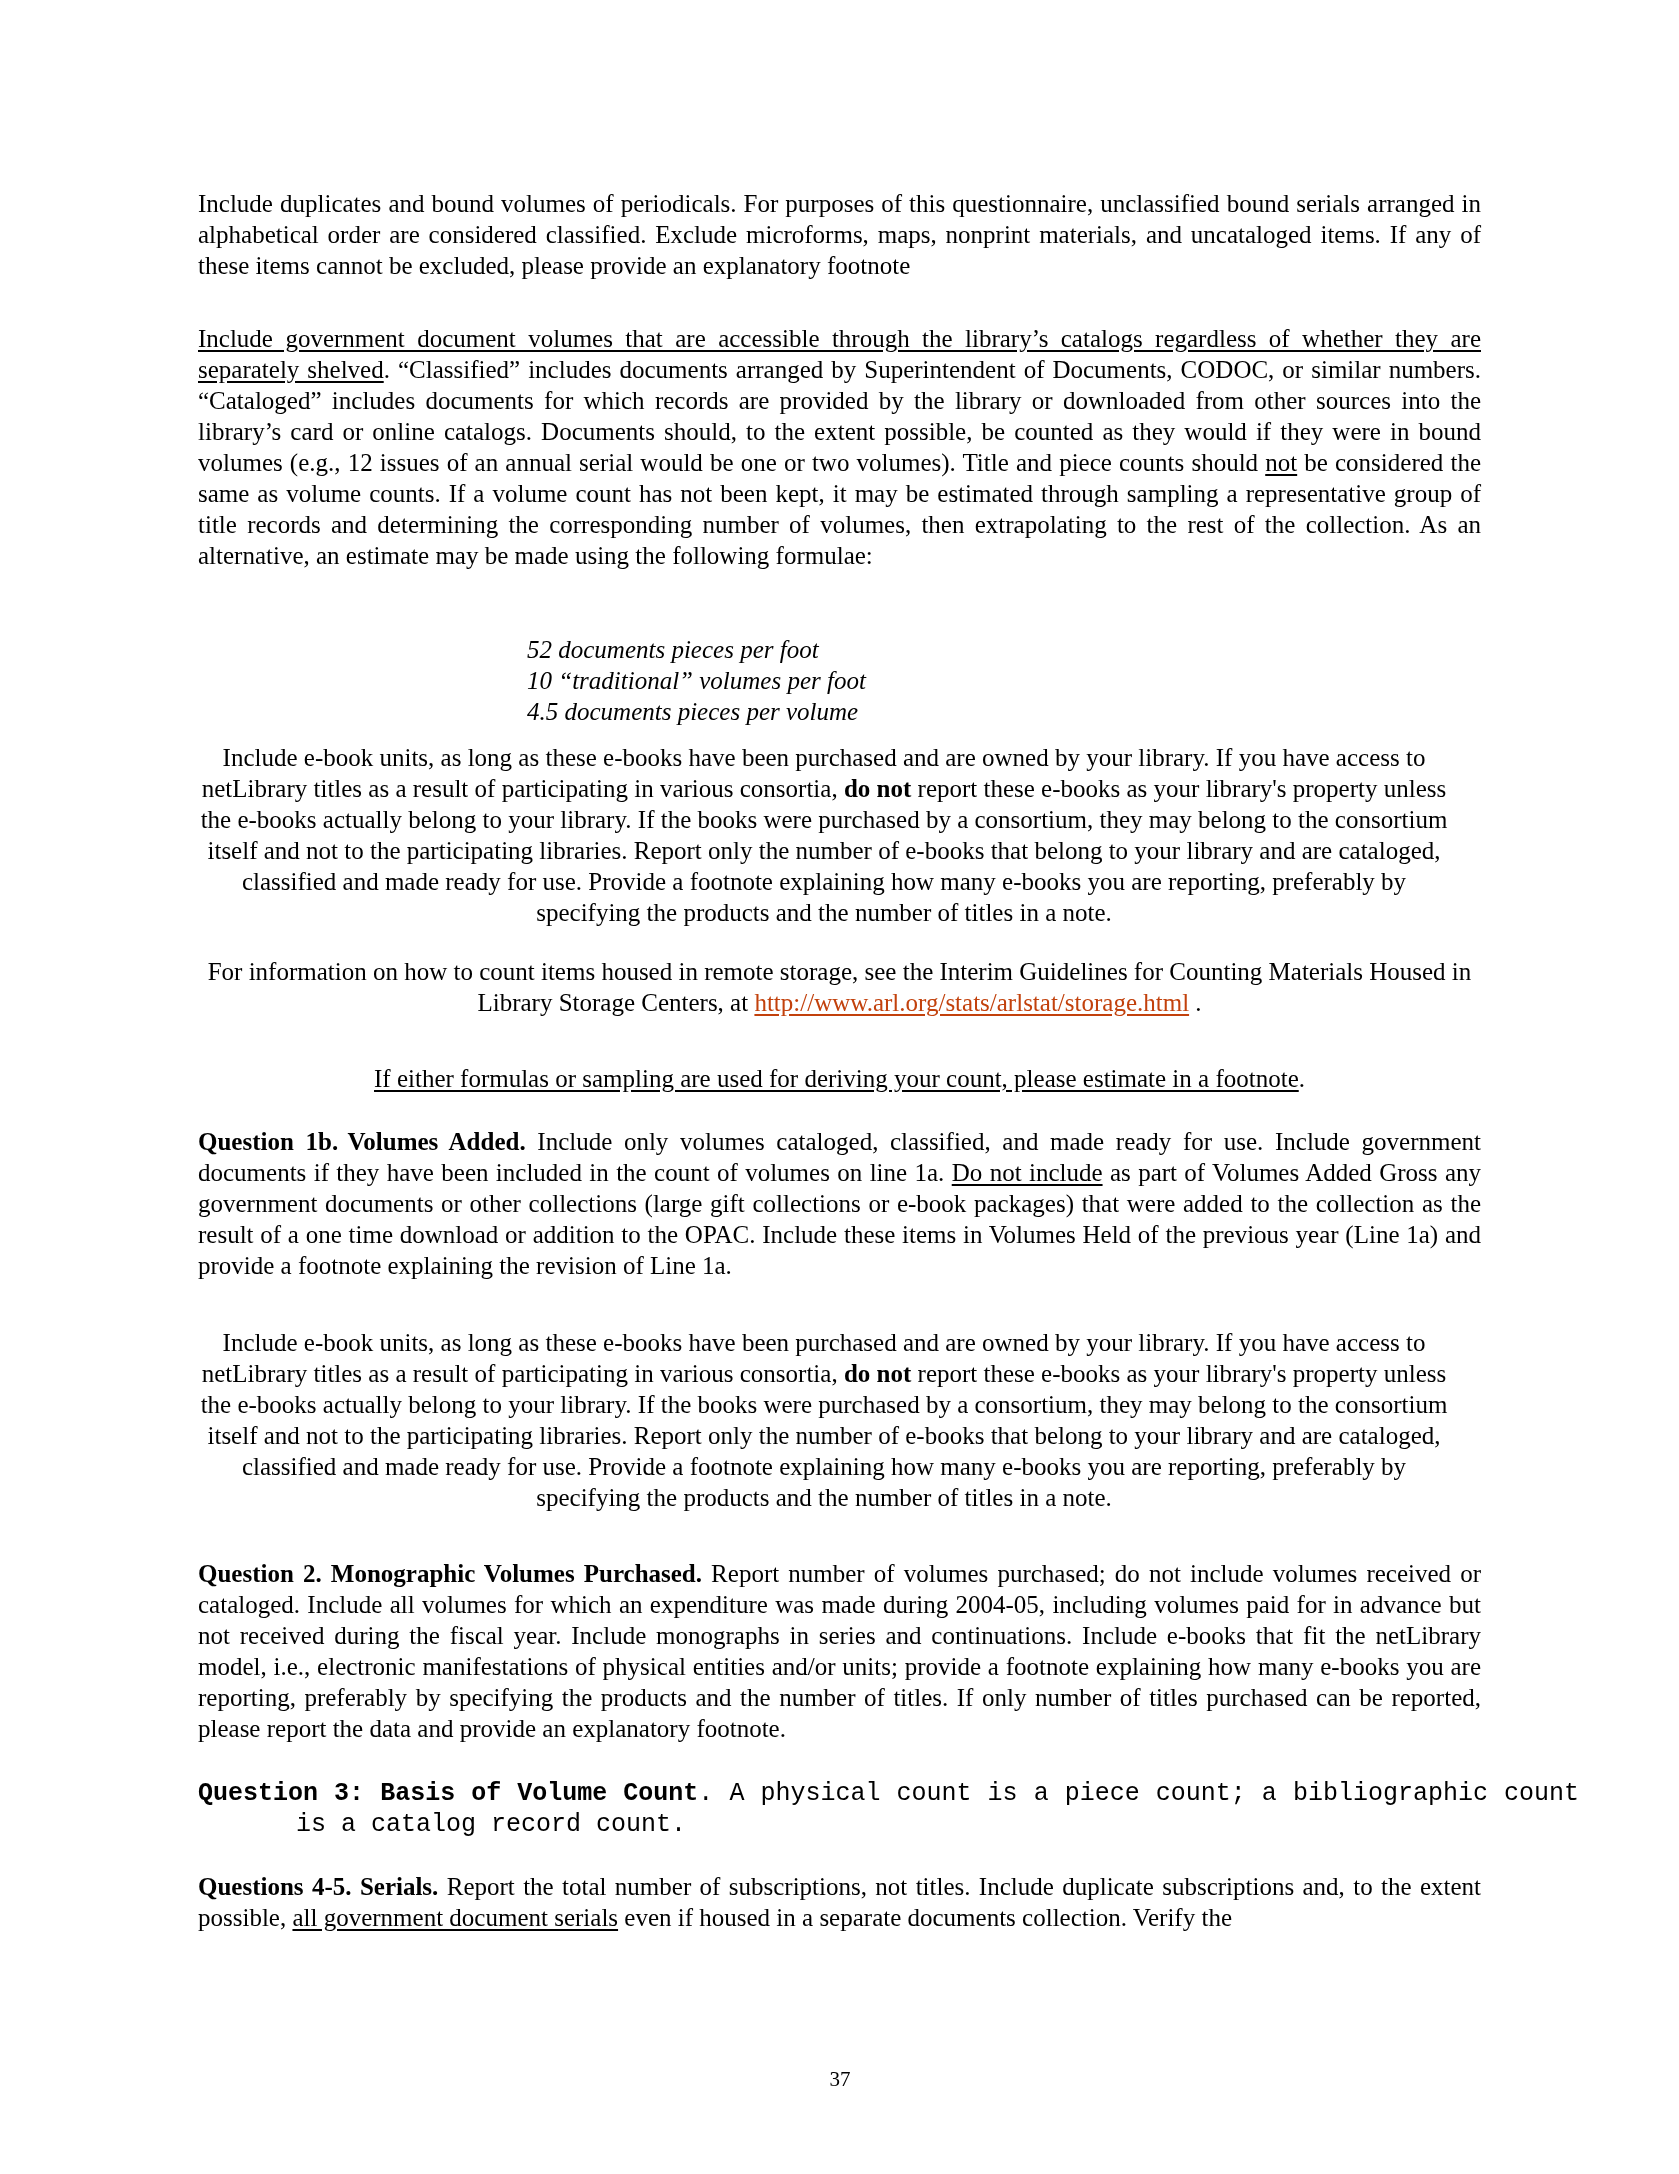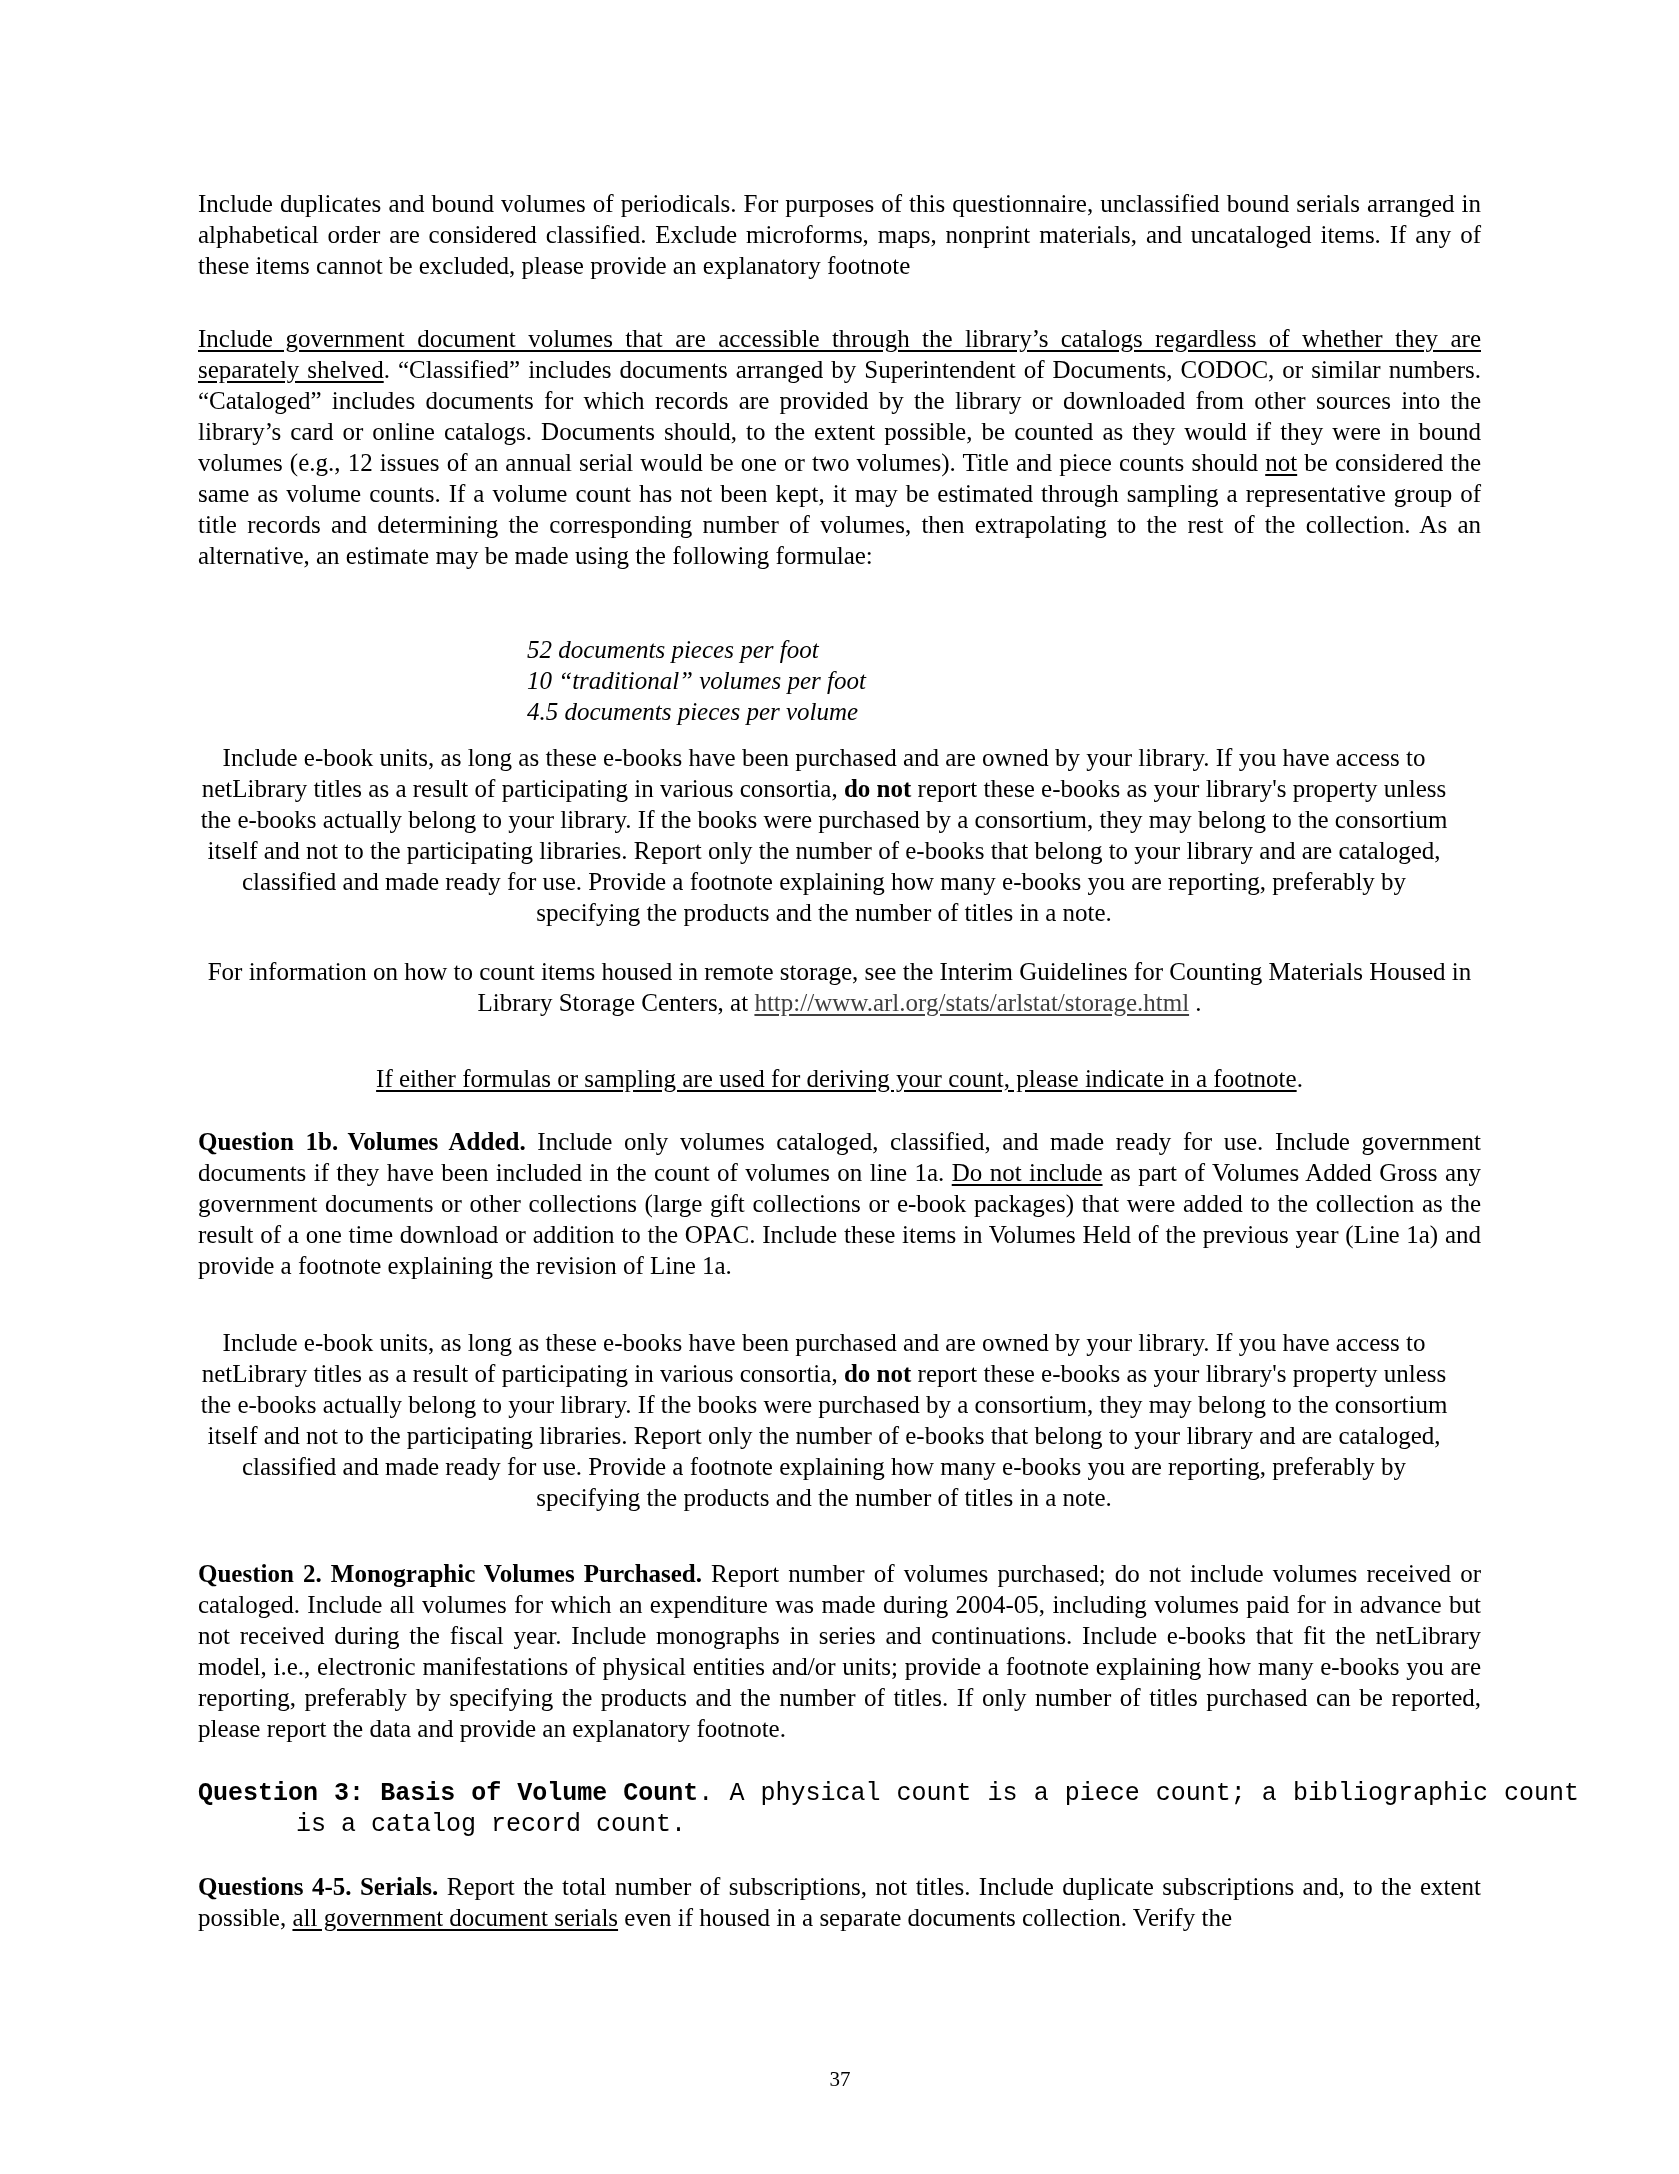--- a/index.html
+++ b/index.html
@@ -7,21 +7,21 @@
   .page {
     position: absolute; left: 0; top: 0; width: 1680px; height: 2174px;
     font-family: "Liberation Serif", "DejaVu Serif", serif;
     color: #000000; font-size: 25px; line-height: 31px;
   }
   .blk { position: absolute; left: 198px; width: 1283px; margin: 0; }
   .just { text-align: justify; text-align-last: left; }
   .left { text-align: center; }
   .u { text-decoration: underline; text-underline-offset: 2.8px; }
   .b { font-weight: bold; }
-  a.link { color: #404040; text-decoration: underline; text-underline-offset: 2.8px; }
+  a.link { color: #c2410c; text-decoration: underline; text-underline-offset: 2.8px; }
   .formulae { position: absolute; left: 495px; top: 634px; font-style: italic; line-height: 31px; margin-left: 32px; }
   .formulae div { white-space: nowrap; }
   .hang { padding-left: 98px; text-indent: -98px; font-family: Liberation Mono, monospace; }
   .pageno { position: absolute; left: 0; width: 1680px; top: 2064px; text-align: center; font-size: 21px; }
   .sp { display: inline-block; width: 9.4px; }
 </style>
 </head>
 <body>
 
 <div class="page">
@@ -33,21 +33,21 @@
   <div class="formulae">
     <div>52 documents pieces per foot</div>
     <div>10 “traditional” volumes per foot</div>
     <div>4.5 documents pieces per volume</div>
   </div>
 
   <p class="blk left" style="top:742px; width:1252px;"><span>Include e-book units, as long as these e-books have been purchased and are owned by your library. If you have access to netLibrary titles as a result of participating in various consortia, </span><span class="b">do not</span><span> report these e-books as your library's property unless the e-books actually belong to your library.  If the books were purchased by a consortium, they may belong to the consortium itself and not to the participating libraries.  Report only the number of e-books that belong to your library and are cataloged, classified and made ready for use.  Provide a footnote explaining how many e-books you are reporting, preferably by specifying the products and the number of titles in a note.</span></p>
 
   <p class="blk left" style="top:956px;"><span>For information on how to count items housed in remote storage, see the Interim Guidelines for Counting Materials Housed in Library Storage Centers, at </span><a class="link" href="#">http://www.arl.org/stats/arlstat/storage.html</a><span> .</span></p>
 
-  <p class="blk left" style="top:1063px;"><span class="u">If either formulas or sampling are used for deriving your count, please indicate in a footnote</span><span>.</span></p>
+  <p class="blk left" style="top:1063px;"><span class="u">If either formulas or sampling are used for deriving your count, please estimate in a footnote</span><span>.</span></p>
 
   <p class="blk just" style="top:1126px;"><span class="b">Question 1b.</span><span class="sp"></span><span class="b">Volumes Added.</span><span>  Include only volumes cataloged, classified, and made ready for use.  Include government documents if they have been included in the count of volumes on line 1a.  </span><span class="u">Do not include</span><span> as part of Volumes Added Gross any government documents or other collections (large gift collections or e-book packages) that were added to the collection as the result of a one time download or addition to the OPAC.  Include these items in Volumes Held of the previous year (Line 1a) and provide a footnote explaining the revision of Line 1a.</span></p>
 
   <p class="blk left" style="top:1327px; width:1252px;"><span>Include e-book units, as long as these e-books have been purchased and are owned by your library. If you have access to netLibrary titles as a result of participating in various consortia, </span><span class="b">do not</span><span> report these e-books as your library's property unless the e-books actually belong to your library.  If the books were purchased by a consortium, they may belong to the consortium itself and not to the participating libraries.  Report only the number of e-books that belong to your library and are cataloged, classified and made ready for use.  Provide a footnote explaining how many e-books you are reporting, preferably by specifying the products and the number of titles in a note.</span></p>
 
   <p class="blk just" style="top:1558px;"><span class="b">Question 2.  Monographic Volumes Purchased.</span><span>  Report number of volumes purchased; do not include volumes received or cataloged.  Include all volumes for which an expenditure was made during 2004-05, including volumes paid for in advance but not received during the fiscal year.  Include monographs in series and continuations.  Include e-books that fit the netLibrary model, i.e., electronic manifestations of physical entities and/or units; provide a footnote explaining how many e-books you are reporting, preferably by specifying the products and the number of titles.  If only number of titles purchased can be reported, please report the data and provide an explanatory footnote.</span></p>
 
   <p class="blk just hang" style="top:1778px;"><span class="b">Question 3:  Basis of Volume Count</span><span>.  A physical count is a piece count; a bibliographic count is a catalog record count.</span></p>
 
   <p class="blk just" style="top:1871px;"><span class="b">Questions 4-5.  Serials.</span><span>  Report the total number of subscriptions, not titles.  Include duplicate subscriptions and, to the extent possible, </span><span class="u">all government document serials</span><span> even if housed in a separate documents collection.  Verify the</span></p>

